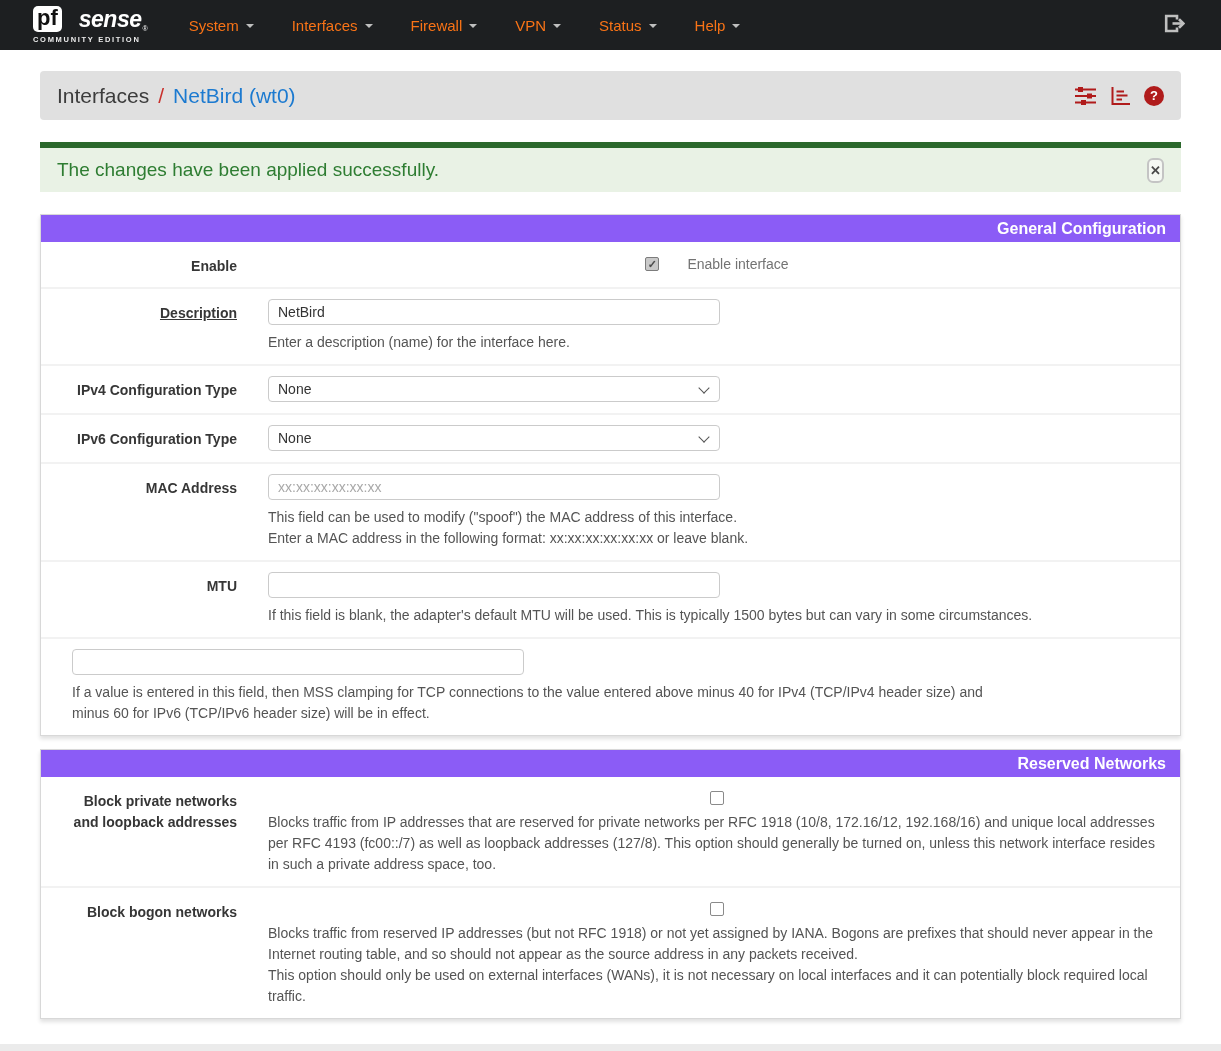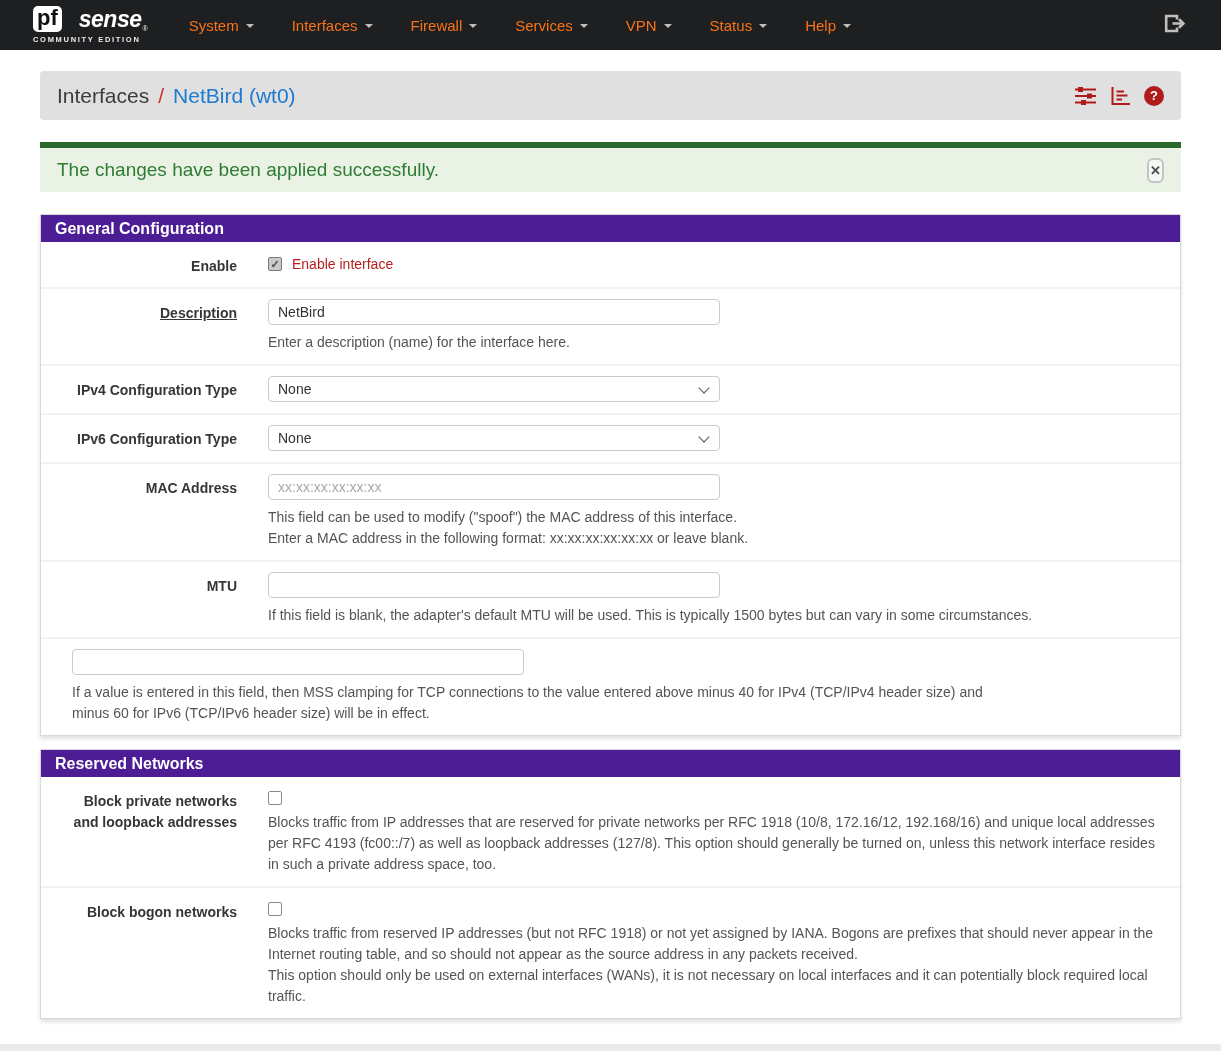--- a/index.html
+++ b/index.html
@@ -29,40 +29,40 @@
   .bc-icons{margin-left:auto;display:flex;align-items:center;gap:13px;}
   .bc-icon{cursor:pointer;display:flex;align-items:center;}
   .help-circle{width:20px;height:20px;border-radius:50%;background:#b01b1b;color:#fff;font-size:13px;font-weight:bold;display:flex;align-items:center;justify-content:center;}
 
   .alert{margin-top:22px;border-top:6px solid #2b682c;background:#e9f2e5;display:flex;align-items:center;padding:0 17px;height:50px;box-sizing:border-box;}
   .alert-text{color:#2e7d32;font-size:19px;}
   .alert-close{margin-left:auto;width:17px;height:25px;border:2px solid #c4c4c4;border-radius:6px;background:#f5f8f3;color:#4a4a4a;display:flex;align-items:center;justify-content:center;font-size:13px;font-weight:bold;cursor:pointer;box-sizing:border-box;}
 
   .panel{margin-top:22px;border:1px solid #d8d8d8;box-shadow:0 3px 4px rgba(0,0,0,.12);}
   .panel-reserved{margin-top:13px;}
-  .panel-header{background:#4c1d95;color:#fff;font-size:16px;font-weight:bold;padding:3px 14px;line-height:21px;}
+  .panel-header{background:#8b5cf6;color:#fff;font-size:16px;font-weight:bold;padding:3px 14px;line-height:21px;text-align:right;}
   .panel-body{background:#fff;}
 
   .form-row{display:flex;padding:10px 14px 11px 0;}
   .form-row + .form-row{border-top:2px solid #f2f2f2;}
   .row-label{width:196px;text-align:right;font-size:14px;font-weight:bold;color:#363636;padding-top:4px;flex-shrink:0;line-height:1.45;}
   .label-narrow{display:inline-block;max-width:168px;}
   .underlined{text-decoration:underline;}
   .row-control{margin-left:31px;width:930px;}
 
   .text-input{width:452px;height:26px;box-sizing:border-box;border:1px solid #cbcbcb;border-radius:4px;padding:0 9px;font-size:14px;color:#333;font-family:inherit;outline:none;background:#fff;display:block;}
   .text-input::placeholder{color:#a9a9a9;}
 
   .select{width:452px;height:26px;box-sizing:border-box;border:1px solid #cbcbcb;border-radius:4px;display:flex;align-items:center;padding:0 9px;position:relative;font-size:14px;color:#333;background:#fff;cursor:pointer;}
   .chev{position:absolute;right:11px;top:7px;width:7px;height:7px;border-right:1.5px solid #555;border-bottom:1.5px solid #555;transform:rotate(45deg);}
 
   .help{color:#545454;font-size:14px;margin-top:7px;line-height:1.5;}
   .help span{display:block;}
 
-  .check-line{display:flex;align-items:center;gap:10px;padding-top:4px;font-size:14px;color:#b91c1c;}
+  .check-line{display:flex;align-items:center;gap:28px;padding-top:4px;font-size:14px;color:#737373;justify-content:center;}
   .checkbox{width:14px;height:14px;border:1px solid #8a8a8a;border-radius:2px;background:#fff;display:inline-flex;align-items:center;justify-content:center;box-sizing:border-box;cursor:pointer;flex-shrink:0;}
   .checkbox.checked{background:#c9c9c9;border-color:#7c7c7c;}
   .checkbox.checked::after{content:"✓";font-size:11px;color:#4d4d4d;font-weight:bold;line-height:1;}
 
   .footer-strip{position:absolute;bottom:0;left:0;width:1221px;height:7px;background:#ebebeb;}
 </style>
 </head>
 <body>
 
 <div class="page">
@@ -81,24 +81,20 @@
       <a class="nav-item">
           <span>System</span>
           <span class="caret"></span>
         </a>
       <a class="nav-item">
           <span>Interfaces</span>
           <span class="caret"></span>
         </a>
       <a class="nav-item">
           <span>Firewall</span>
-          <span class="caret"></span>
-        </a>
-      <a class="nav-item">
-          <span>Services</span>
           <span class="caret"></span>
         </a>
       <a class="nav-item">
           <span>VPN</span>
           <span class="caret"></span>
         </a>
       <a class="nav-item">
           <span>Status</span>
           <span class="caret"></span>
         </a>

